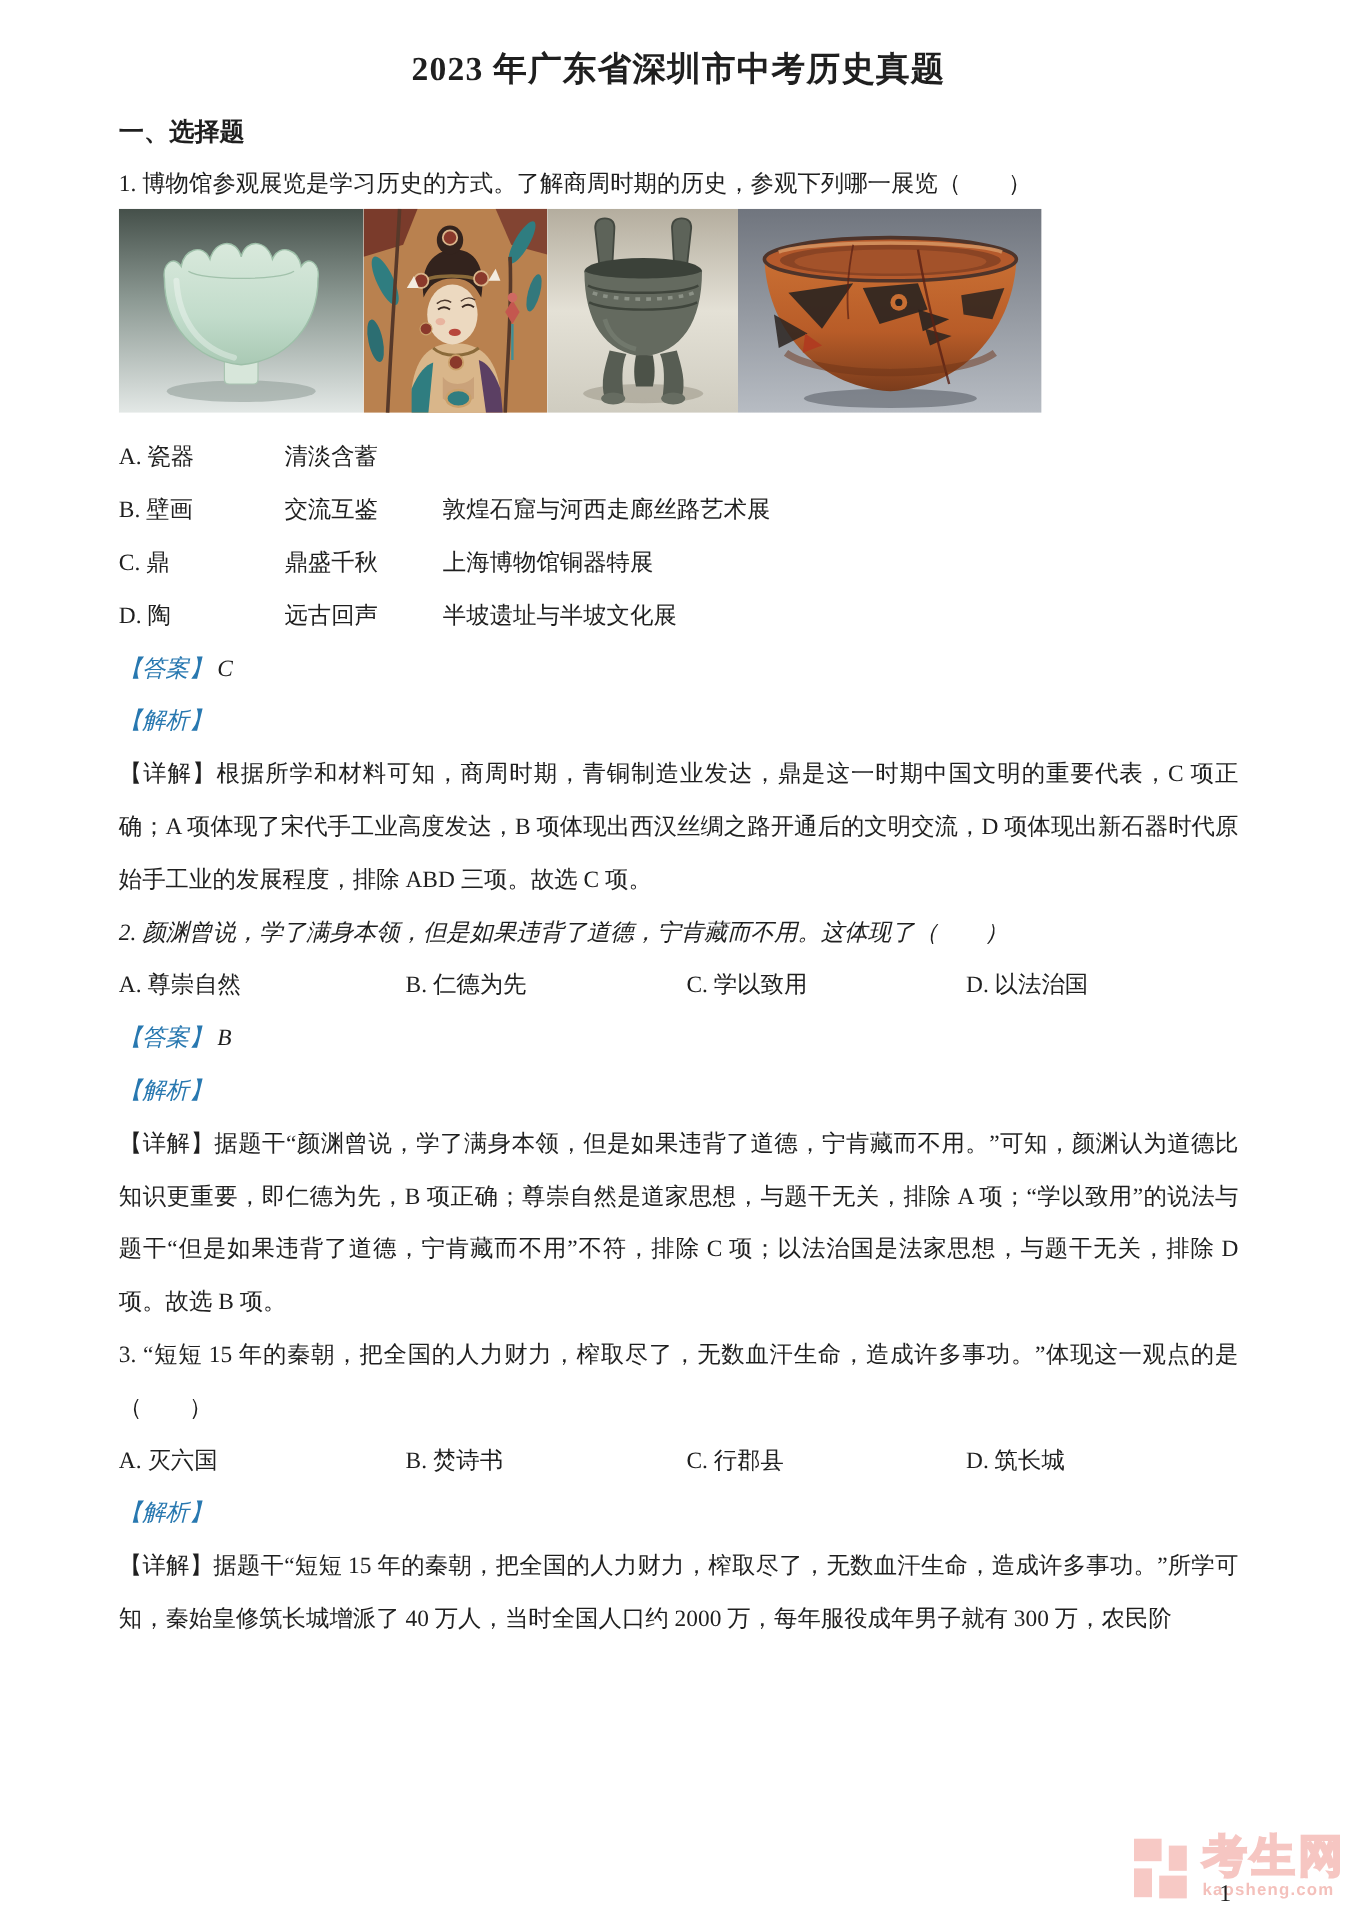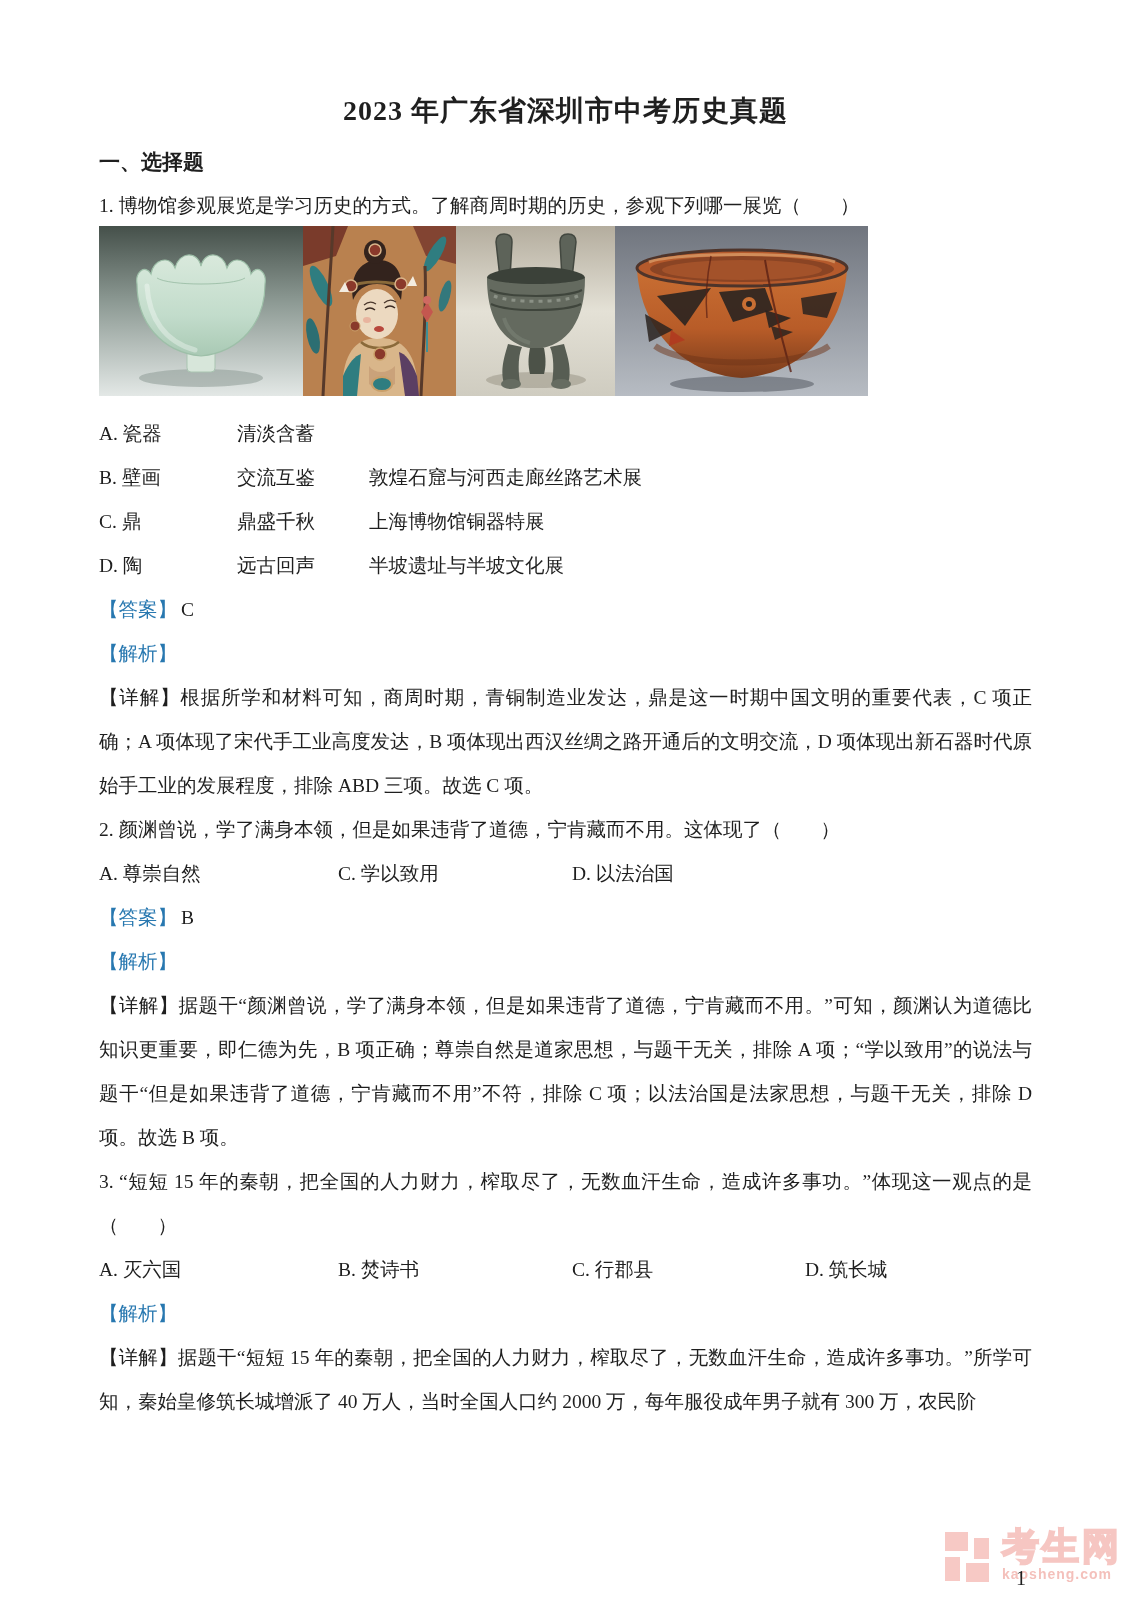--- a/index.html
+++ b/index.html
@@ -2,33 +2,33 @@
 <html><head>
 <meta charset="utf-8">
 <style>
   * { box-sizing: border-box; }
   html,body { margin:0; padding:0; }
   body {
     width:1131px; height:1600px; background:#ffffff; position:relative; overflow:hidden;
     font-family:"Liberation Serif","DejaVu Serif",serif; color:#1f1f1f;
   }
   .content { position:absolute; left:99px; top:0; width:933px; }
-  .doc-title { margin:92px 0 0 0; font-size:28px; font-weight:bold; text-align:center; line-height:38px; letter-spacing:1px; }
+  .doc-title { margin:40px 0 0 0; font-size:28px; font-weight:bold; text-align:center; line-height:38px; letter-spacing:1px; }
   .section-heading { margin:18px 0 0 0; font-size:21px; font-weight:bold; line-height:28px; }
   .q-stem-first { margin:14px 0 0 0; font-size:19.5px; line-height:32px; }
   .artifact-row { margin:4px 0 0 0; height:170px; display:flex; align-items:flex-start; }
   .artifact-row figure { margin:0; padding:0; height:170px; }
   .fig1 { width:204px; margin-left:3px; margin-right:10px; }
   .fig2 { width:153px; margin-right:8px; }
   .fig3 { width:159px; margin-right:10px; }
   .fig4 { width:253px; }
   .artifact-row svg { display:block; width:100%; height:100%; }
   .q1-options { margin:16px 0 0 0; }
   .q1-option { display:grid; grid-template-columns:138px 132px auto; font-size:19.5px; line-height:44px; height:44px; white-space:nowrap; }
-  .line { font-size:19.5px; line-height:44px; height:44px; white-space:nowrap; }
+  .line { font-size:19.5px; line-height:44px; height:44px; white-space:nowrap;font-style:italic; }
   .para { font-size:19.5px; line-height:44px; text-align:justify; text-align-last:left; }
   .opts4 { display:grid; grid-template-columns:239px 234px 233px auto; font-size:19.5px; line-height:44px; height:44px; white-space:nowrap; }
   .marker { color:#2878b0; }
   .answer-line .val { margin-left:4px; }
   .watermark { position:absolute; left:944px; top:1528px; display:flex; align-items:flex-start; }
   .wm-logo { width:50px; height:52px; margin-top:4px; }
   .wm-text { margin-left:8px; line-height:1; }
   .wm-cn { font-size:37px; font-weight:bold; letter-spacing:3px; color:#737373;
            -webkit-text-stroke:2px #f6c6c2; font-family:"Liberation Sans","DejaVu Sans",sans-serif; }
   .wm-en { font-size:14px; font-weight:bold; color:#f4c0bb; letter-spacing:1px; margin-top:2px;
@@ -197,20 +197,21 @@
     <span class="marker">【答案】</span><span class="val">C</span>
   </div>
   <div class="line">
     <span class="marker">【解析】</span>
   </div>
   <div class="para">【详解】根据所学和材料可知，商周时期，青铜制造业发达，鼎是这一时期中国文明的重要代表，C 项正确；A 项体现了宋代手工业高度发达，B 项体现出西汉丝绸之路开通后的文明交流，D 项体现出新石器时代原始手工业的发展程度，排除 ABD 三项。故选 C 项。</div>
 
   <div class="line">2. 颜渊曾说，学了满身本领，但是如果违背了道德，宁肯藏而不用。这体现了（　　）</div>
   <div class="opts4">
     <span>A. 尊崇自然</span>
+    <span>B. 仁德为先</span>
     <span>C. 学以致用</span>
     <span>D. 以法治国</span>
   </div>
   <div class="line answer-line">
     <span class="marker">【答案】</span><span class="val">B</span>
   </div>
   <div class="line">
     <span class="marker">【解析】</span>
   </div>
   <div class="para">【详解】据题干“颜渊曾说，学了满身本领，但是如果违背了道德，宁肯藏而不用。”可知，颜渊认为道德比知识更重要，即仁德为先，B 项正确；尊崇自然是道家思想，与题干无关，排除 A 项；“学以致用”的说法与题干“但是如果违背了道德，宁肯藏而不用”不符，排除 C 项；以法治国是法家思想，与题干无关，排除 D 项。故选 B 项。</div>

